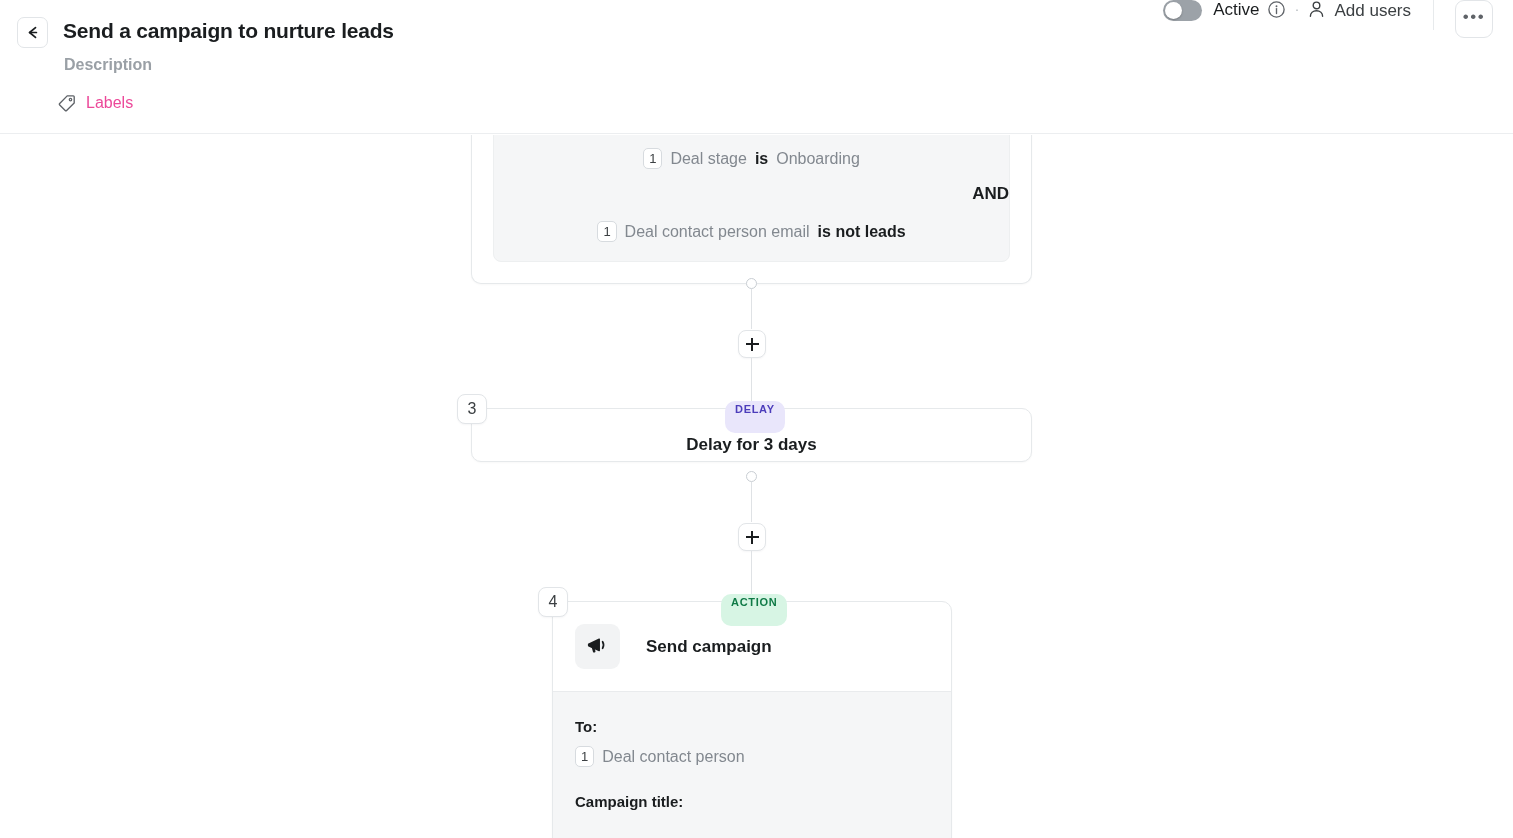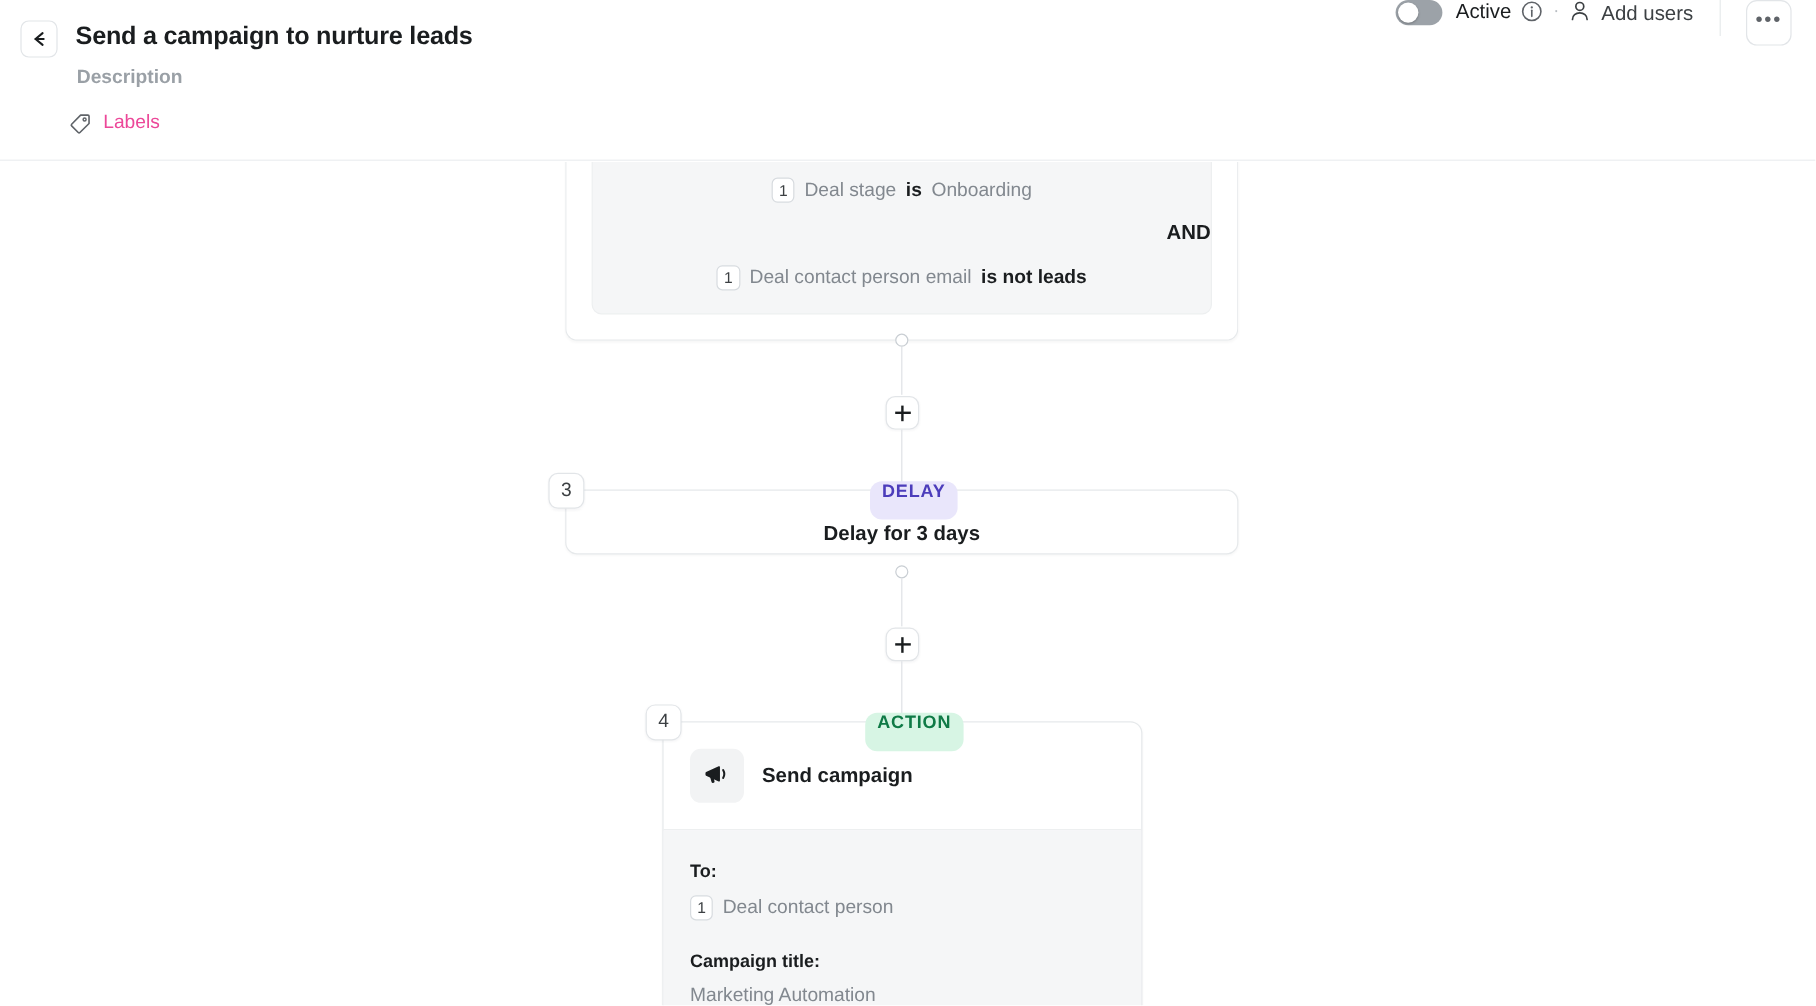--- a/index.html
+++ b/index.html
@@ -94,21 +94,21 @@
     position:absolute; width:30px; height:30px; border:1px solid #e2e5e8;
     border-radius:8px; background:#fff; z-index:5;
     display:flex; align-items:center; justify-content:center;
     font-size:16px; color:#3c4043;
     box-shadow:0 1px 2px rgba(16,24,40,0.04);
   }
 
   
   .type-pill {
     position:absolute; z-index:6; padding:2px 10px 17px; border-radius:10px;
-    font-size:15px; font-weight:700; letter-spacing:0.7px; line-height:13px;
+    font-size:11px; font-weight:700; letter-spacing:0.7px; line-height:13px;
   }
   .pill-delay { background:#e9e6fb; color:#4c3dbb; }
   .pill-action { background:#d7f5e4; color:#0f7a46; }
 
   
   .card {
     position:absolute; background:#fff; border:1px solid #e6e9eb;
     border-radius:10px; box-shadow:0 1px 2px rgba(16,24,40,0.03);
   }
 
@@ -141,21 +141,21 @@
     position:absolute; left:0; right:0; top:26px; text-align:center;
     font-size:17px; font-weight:700; color:#1a1d1f;
   }
 
   
   .action-head { position:absolute; left:0; right:0; top:0; height:89px; display:flex; align-items:center; }
   .action-icon-box {
     width:45px; height:45px; margin-left:22px; border-radius:9px; background:#f2f3f4;
     display:flex; align-items:center; justify-content:center; flex:none;
   }
-  .action-title { margin-left:15px; font-size:17px; font-weight:700; color:#1a1d1f; }
+  .action-title { margin-left:26px; font-size:17px; font-weight:700; color:#1a1d1f; }
   .action-divider { position:absolute; left:0; right:0; top:89px; height:1px; background:#e9ebed; }
   .action-body {
     position:absolute; left:0; right:0; top:90px; bottom:0;
     background:#f5f6f7; padding:26px 0 0 22px; border-radius:0 0 9px 9px;
   }
   .field-label { font-size:15px; font-weight:700; color:#1a1d1f; margin-bottom:11px; }
   .field-value { font-size:16px; color:#82888f; display:flex; align-items:center; gap:8px; }
   .field-group { margin-bottom:26px; }
 </style>
 </head>
@@ -280,21 +280,18 @@
       <div class="action-body">
         <div class="field-group">
           <div class="field-label">To:</div>
           <div class="field-value">
             <span class="var-chip">1</span>
             <span>Deal contact person</span>
           </div>
         </div>
         <div class="field-group">
           <div class="field-label">Campaign title:</div>
-          <div class="field-value">
-            <span>Marketing Automation</span>
-          </div>
         </div>
       </div>
     </div>
 
   </div>
 </div>
 
 </body></html>

